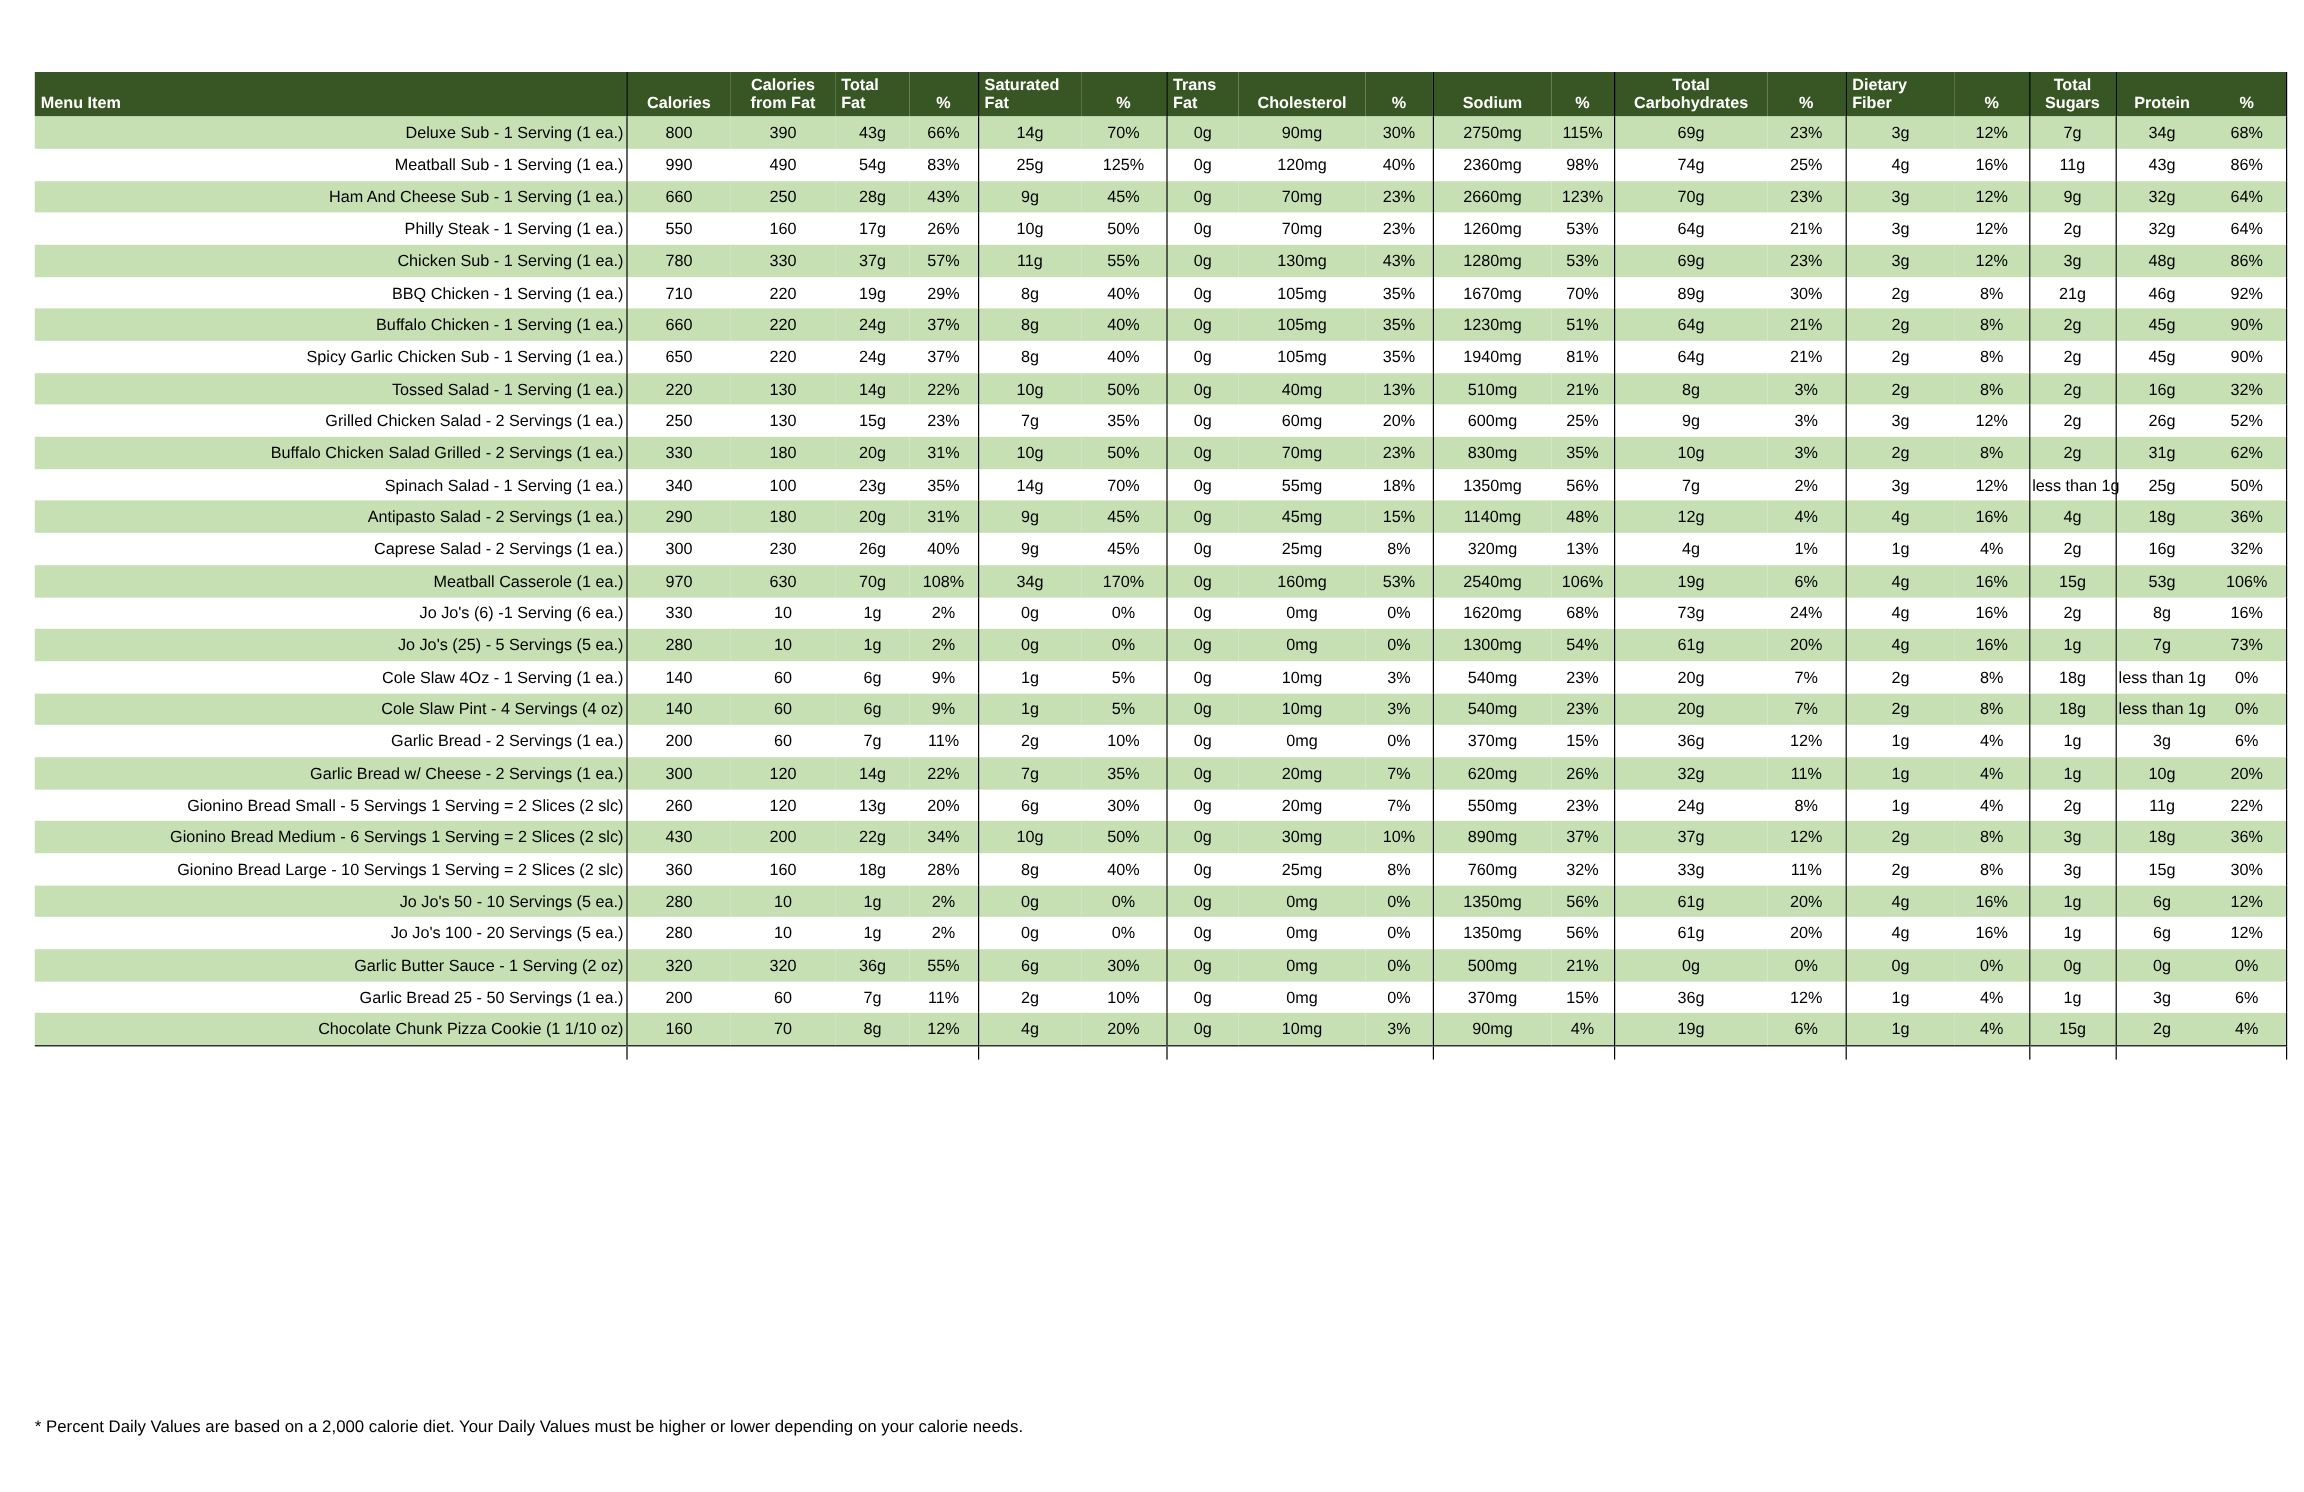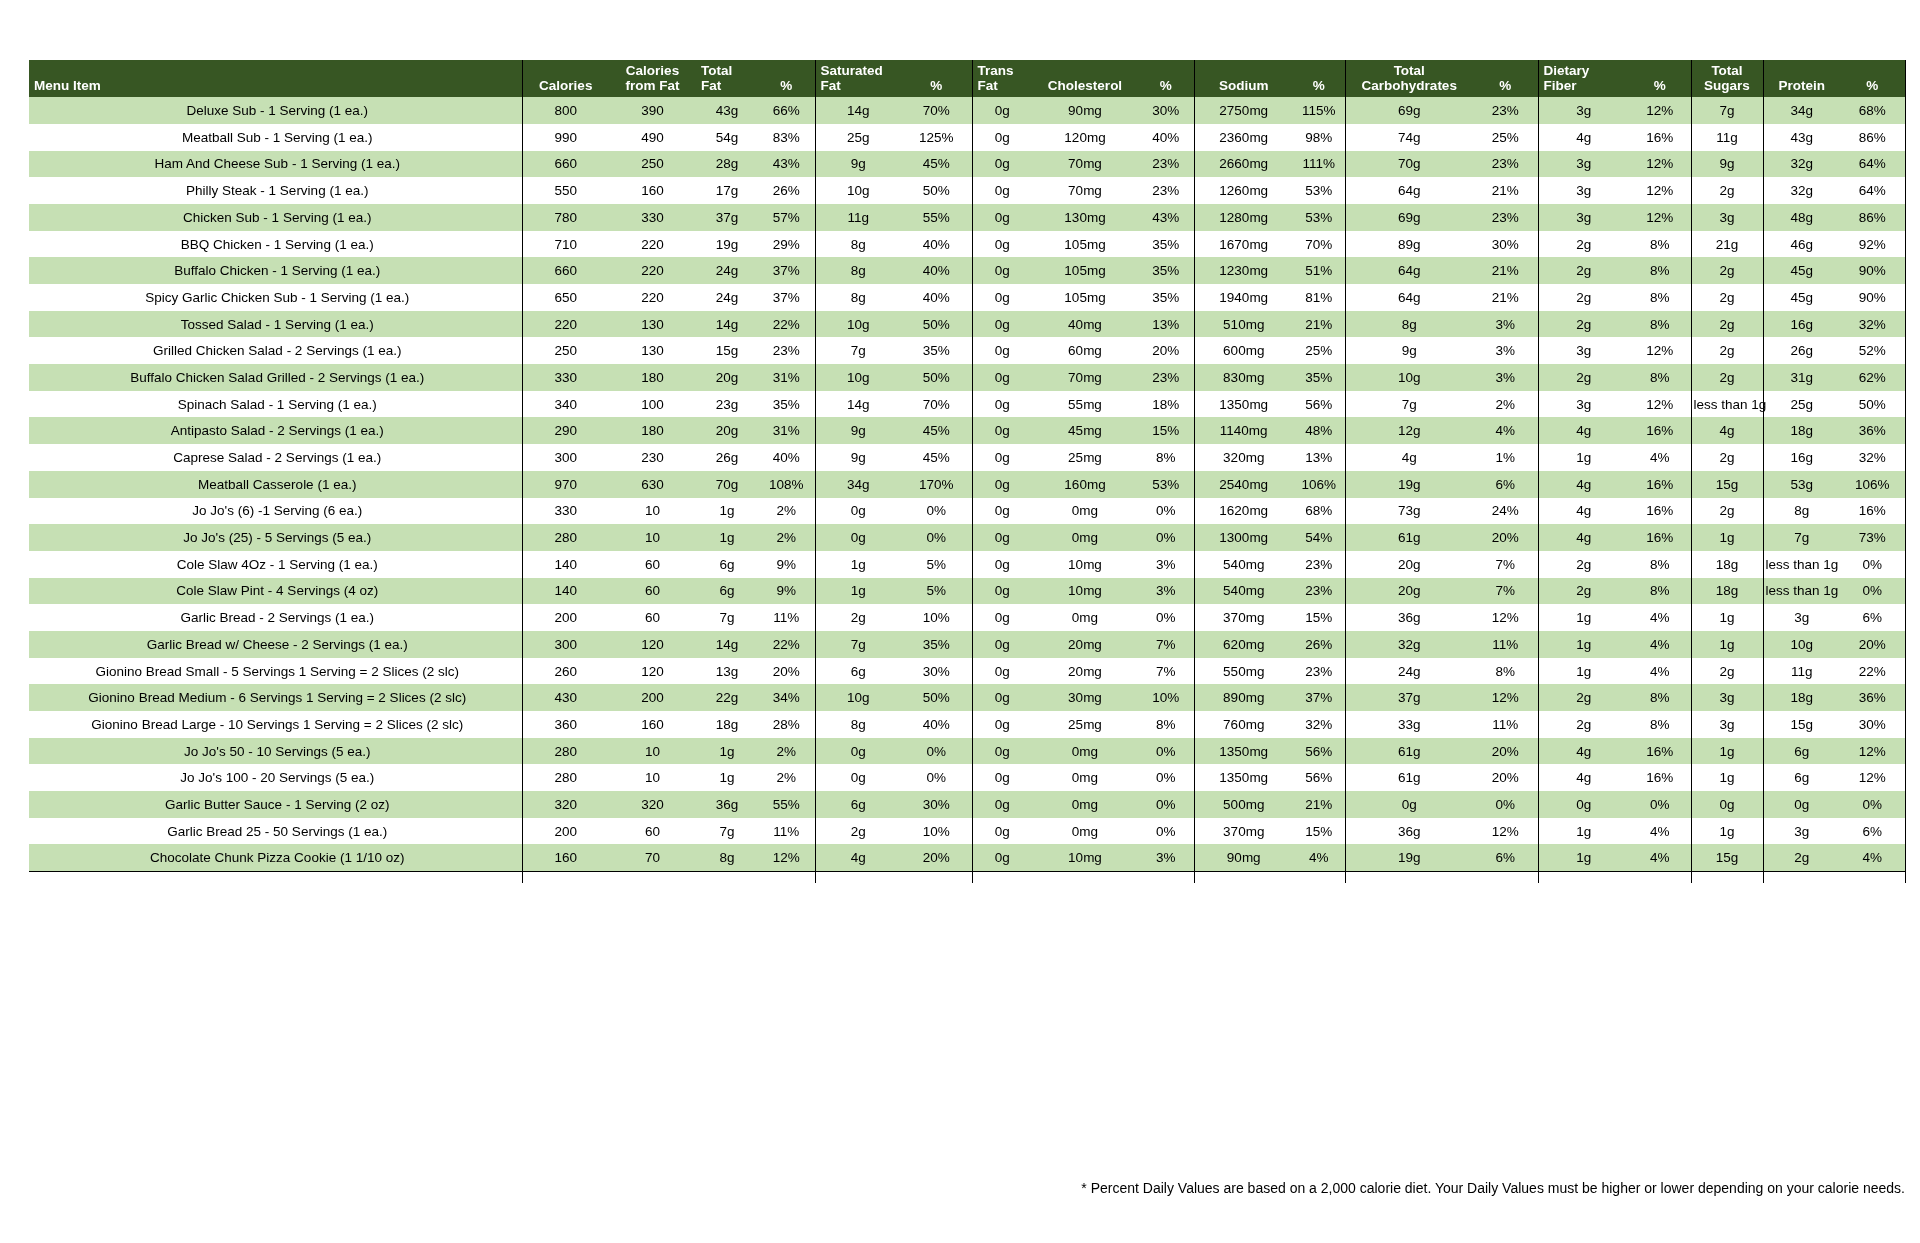--- a/index.html
+++ b/index.html
@@ -41,21 +41,21 @@
   thead th:nth-child(15) { text-align: left; padding-left: 5px; }
 
   tbody td {
     font-size: 13.5px;
     height: 26.7px;
     box-sizing: border-box;
     text-align: center;
     padding: 0 2px;
     white-space: nowrap;
   }
-  tbody td:first-child { text-align: center; padding-left: 6px; }
+  tbody td:first-child { text-align: right; padding-left: 6px; }
   tbody tr.band td { background: var(--band, #c6e0b4); }
 
   
   th:nth-child(2),  td:nth-child(2),
   th:nth-child(6),  td:nth-child(6),
   th:nth-child(8),  td:nth-child(8),
   th:nth-child(11), td:nth-child(11),
   th:nth-child(13), td:nth-child(13),
   th:nth-child(15), td:nth-child(15),
   th:nth-child(17), td:nth-child(17),
@@ -65,21 +65,21 @@
   
   tr.tick-row td {
     border-top: 1px solid #000;
     height: 12px;
     background: transparent !important;
     padding: 0;
   }
 
   .footnote {
     margin-top: 297px;
-    text-align: right;
+    text-align: left;
     font-size: 14px;
     color: #000;
   }
 </style>
 </head>
 <body>
 
 <div class="sheet">
   <table class="nutrition">
     <colgroup>
@@ -218,21 +218,21 @@
           <td>660</td>
           <td>250</td>
           <td>28g</td>
           <td>43%</td>
           <td>9g</td>
           <td>45%</td>
           <td>0g</td>
           <td>70mg</td>
           <td>23%</td>
           <td>2660mg</td>
-          <td>111%</td>
+          <td>123%</td>
           <td>70g</td>
           <td>23%</td>
           <td>3g</td>
           <td>12%</td>
           <td>9g</td>
           <td>32g</td>
           <td>64%</td>
         </tr>
         <tr>
           <td>Philly Steak - 1 Serving (1 ea.)</td>

